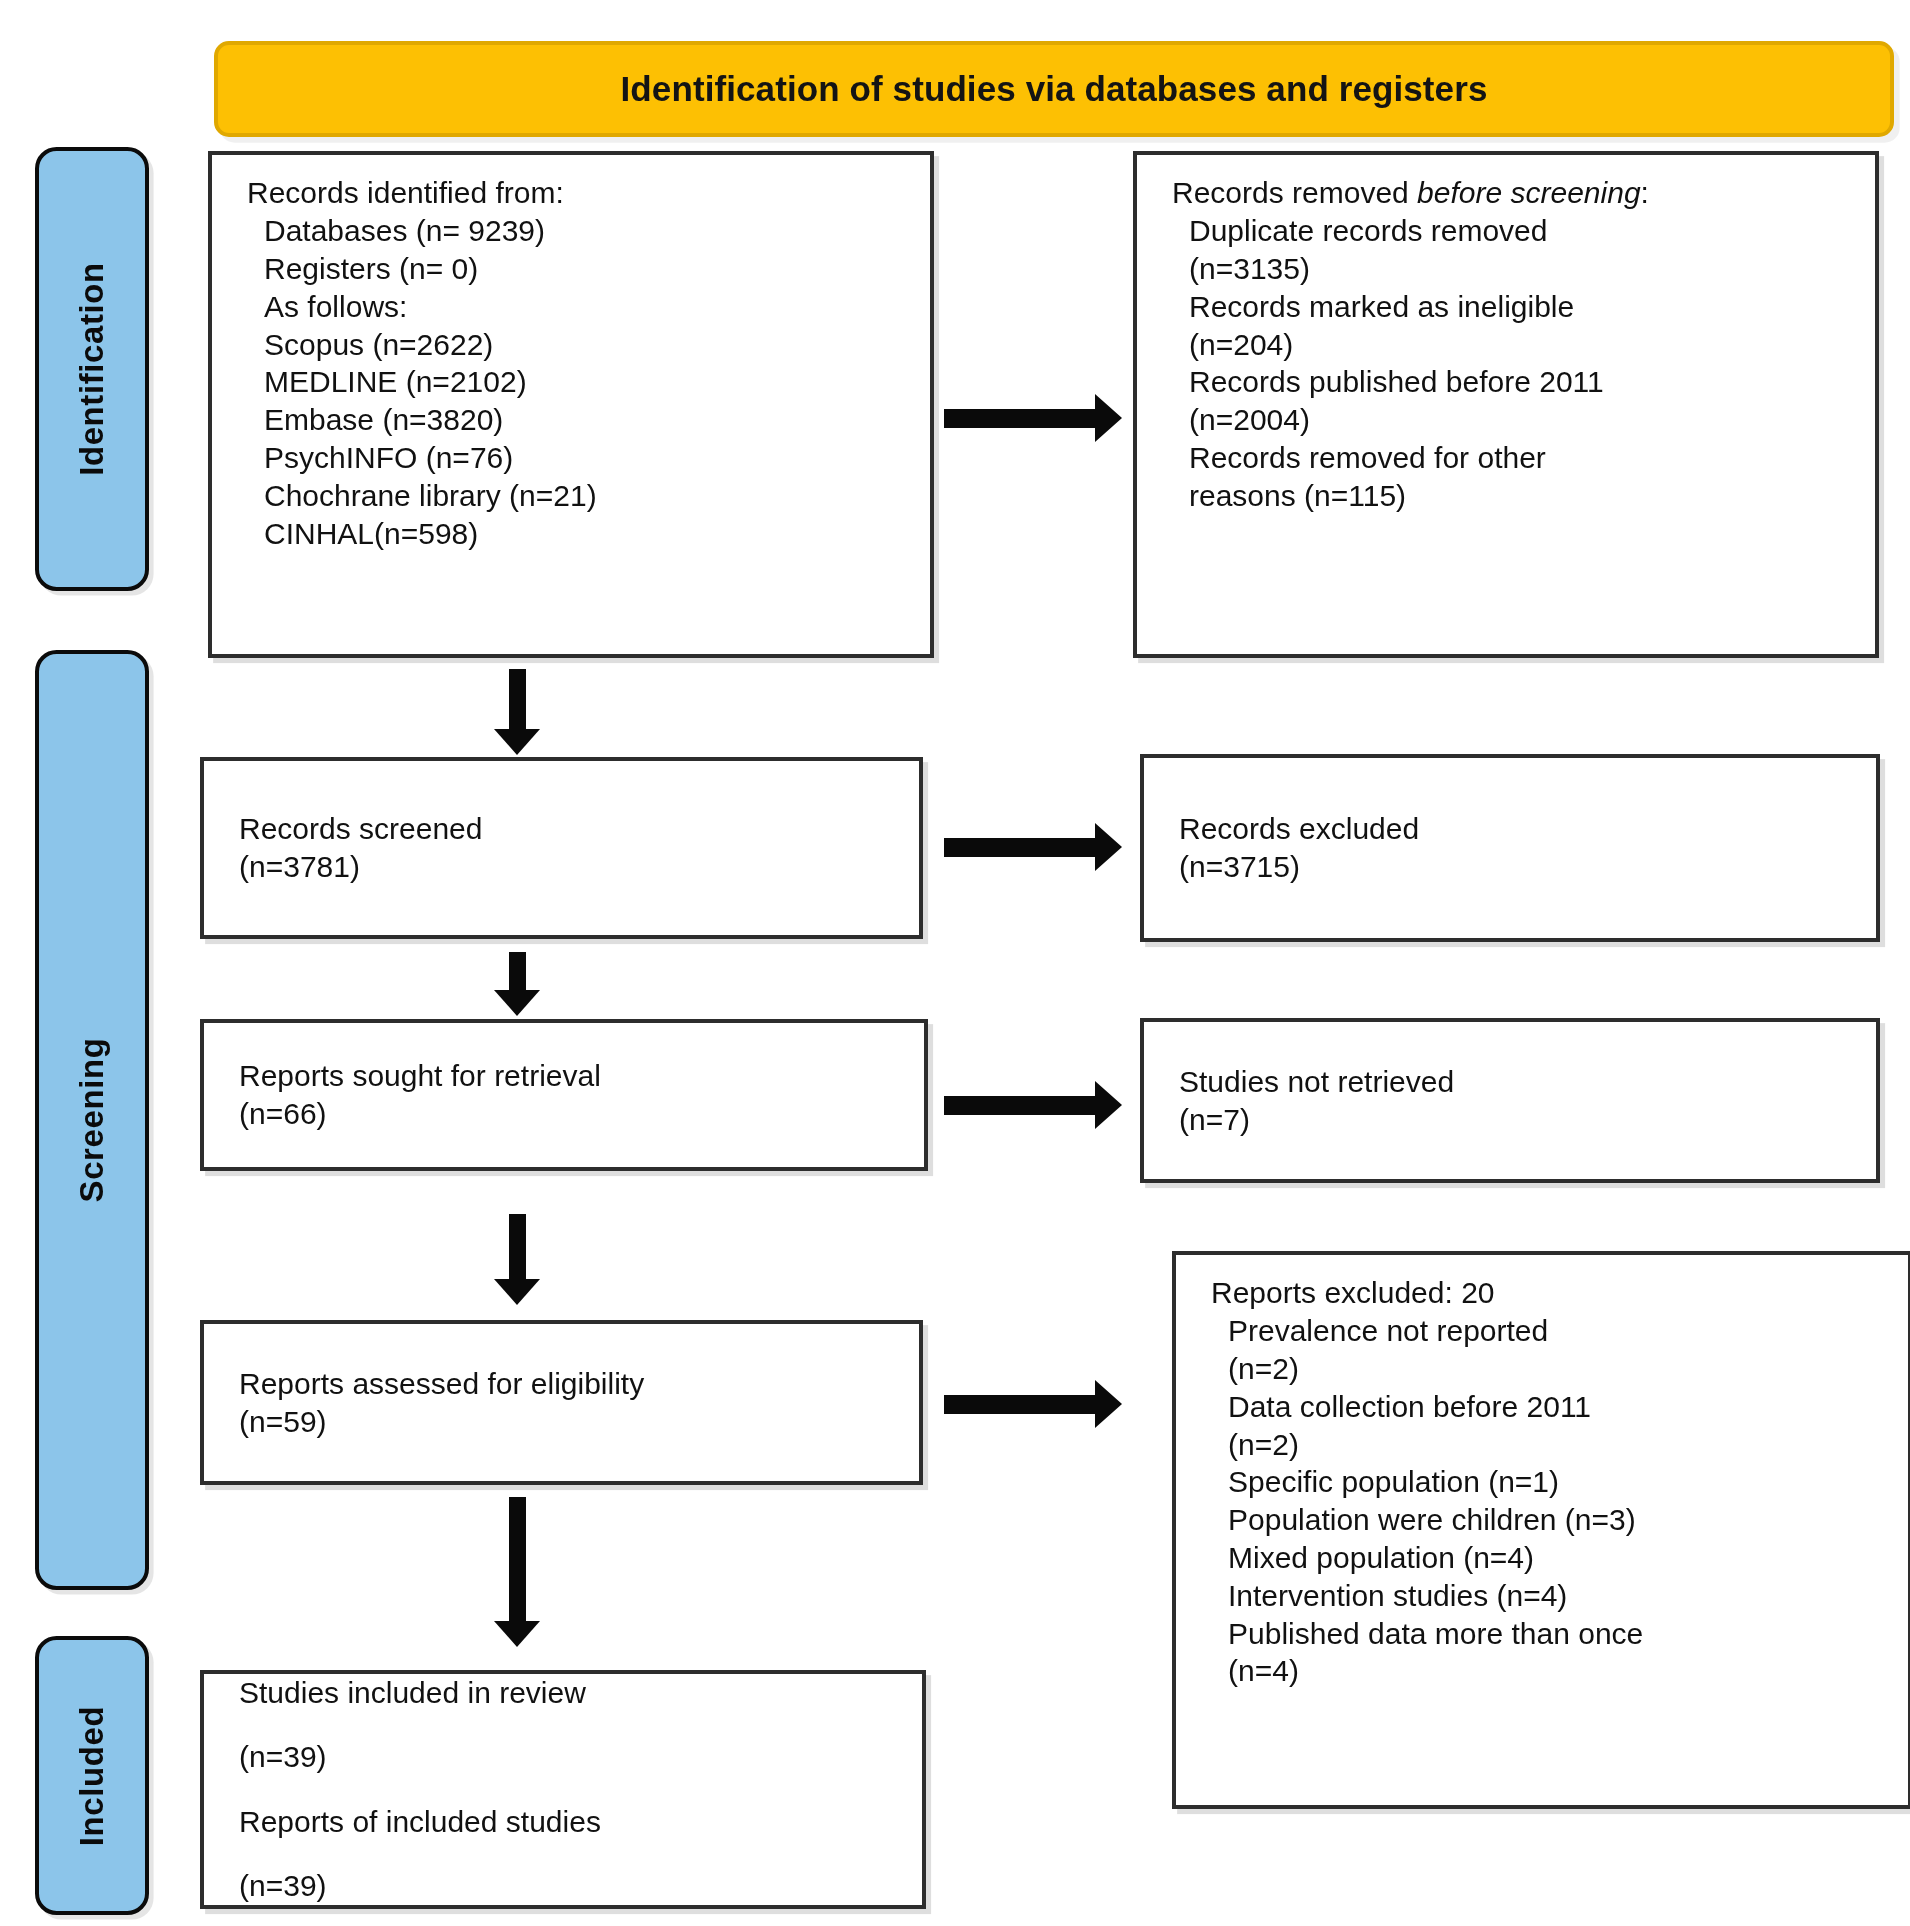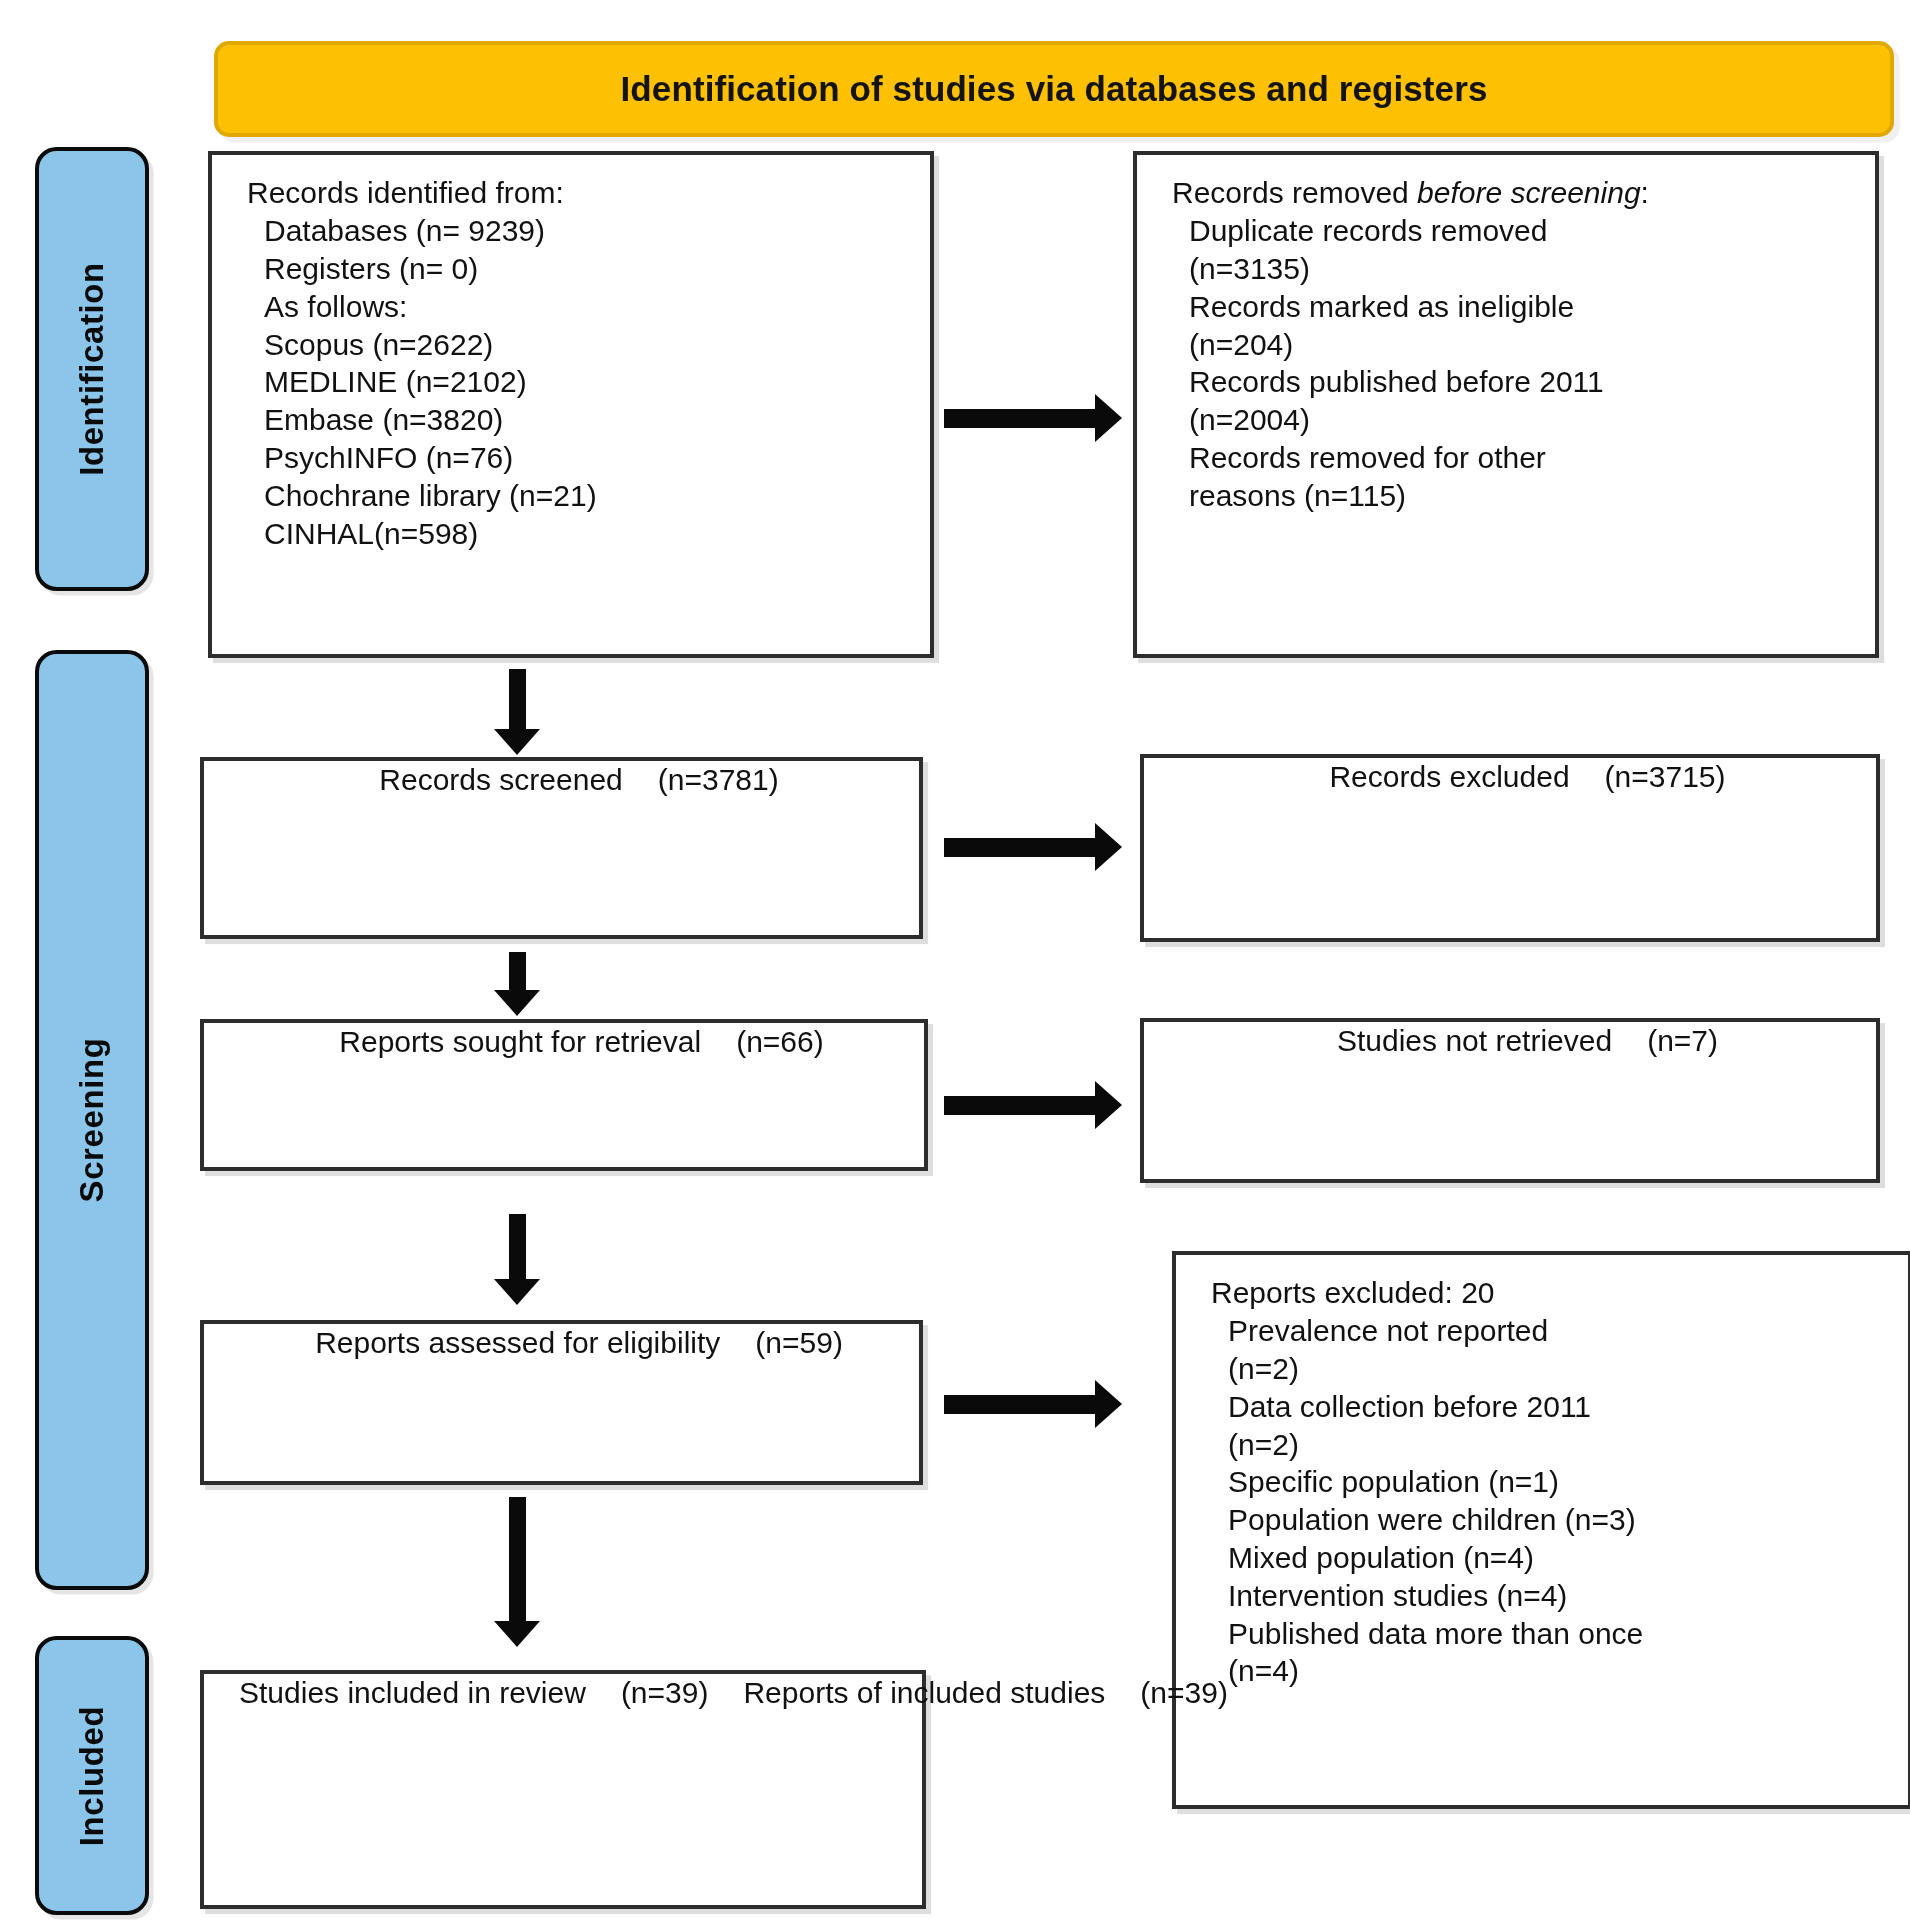--- a/index.html
+++ b/index.html
@@ -90,21 +90,21 @@
   #box-excluded       { left:1140px; top:754px; width:740px; height:188px; }
   #box-sought         { left:200px;  top:1019px; width:728px; height:152px; }
   #box-not-retrieved  { left:1140px; top:1018px; width:740px; height:165px; }
   #box-assessed       { left:200px;  top:1320px; width:723px; height:165px; }
   #box-reports-excl   { left:1140px; top:1251px; width:740px; height:558px;margin-left:32px; }
   #box-included       { left:200px;  top:1670px; width:726px; height:239px;justify-content:space-between; }
 
   
   .flow-box.center{
     display:flex;
-    flex-direction:row;
+    flex-direction:column;
     justify-content:center;
     padding-top:0;
     padding-bottom:0;
   }
 
   
   .arrow-h{
     position:absolute;
     height:19.4px;
     background:#0A0A0A;

